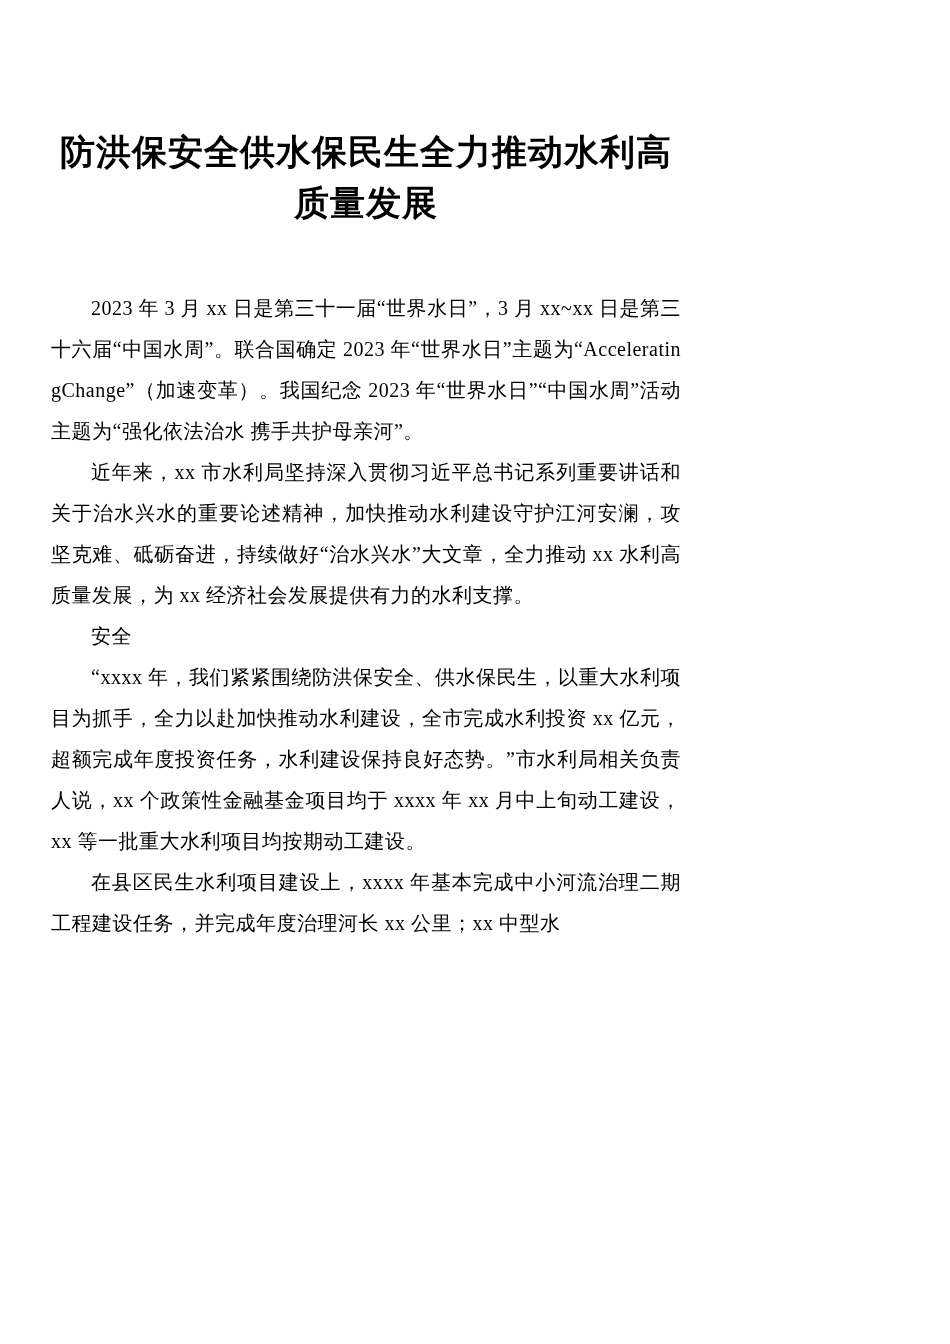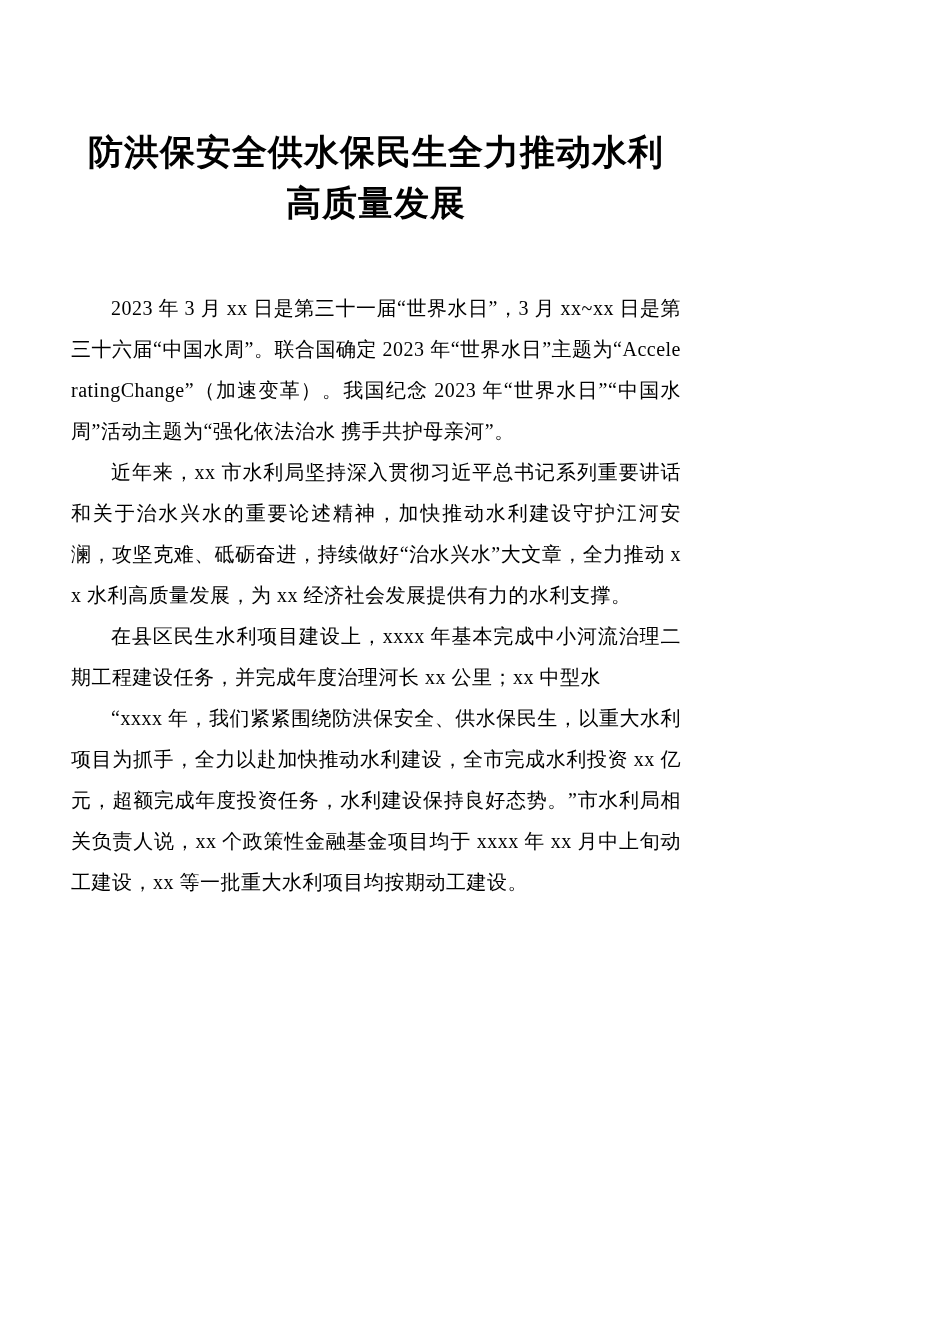--- a/index.html
+++ b/index.html
@@ -7,21 +7,21 @@
     padding: 0;
     background: #ffffff;
   }
   .page {
     position: relative;
     width: 796px;
     min-height: 1344px;
     box-sizing: border-box;
     background: #ffffff;
     color: #000000;
-    padding: 128px 115px 30px 71px;
+    padding: 128px 115px 30px 51px;
     overflow: hidden;
     font-family: "Liberation Serif", "DejaVu Serif", serif;
   }
   .doc-title {
     margin: 0 0 58px 0;
     font-size: 35px;
     font-weight: bold;
     line-height: 1.45;
     text-align: center;
     letter-spacing: 1px;
@@ -41,18 +41,19 @@
 </head>
 <body>
 
 <div class="page">
   <h1 class="doc-title">防洪保安全供水保民生全力推动水利高质量发展</h1>
 
   <p class="doc-para">2023 年 3 月 xx 日是第三十一届“世界水日”，3 月 xx~xx 日是第三十六届“中国水周”。联合国确定 2023 年“世界水日”主题为“AcceleratingChange”（加速变革）。我国纪念 2023 年“世界水日”“中国水周”活动主题为“强化依法治水 携手共护母亲河”。</p>
 
   <p class="doc-para">近年来，xx 市水利局坚持深入贯彻习近平总书记系列重要讲话和关于治水兴水的重要论述精神，加快推动水利建设守护江河安澜，攻坚克难、砥砺奋进，持续做好“治水兴水”大文章，全力推动 xx 水利高质量发展，为 xx 经济社会发展提供有力的水利支撑。</p>
 
+  <p class="doc-para">安全</p>
 
 
+  <p class="doc-para">“xxxx 年，我们紧紧围绕防洪保安全、供水保民生，以重大水利项目为抓手，全力以赴加快推动水利建设，全市完成水利投资 xx 亿元，超额完成年度投资任务，水利建设保持良好态势。”市水利局相关负责人说，xx 个政策性金融基金项目均于 xxxx 年 xx 月中上旬动工建设，xx 等一批重大水利项目均按期动工建设。</p>
+
   <p class="doc-para">在县区民生水利项目建设上，xxxx 年基本完成中小河流治理二期工程建设任务，并完成年度治理河长 xx 公里；xx 中型水</p>
-
-  <p class="doc-para">“xxxx 年，我们紧紧围绕防洪保安全、供水保民生，以重大水利项目为抓手，全力以赴加快推动水利建设，全市完成水利投资 xx 亿元，超额完成年度投资任务，水利建设保持良好态势。”市水利局相关负责人说，xx 个政策性金融基金项目均于 xxxx 年 xx 月中上旬动工建设，xx 等一批重大水利项目均按期动工建设。</p>
 </div>
 
 </body></html>

